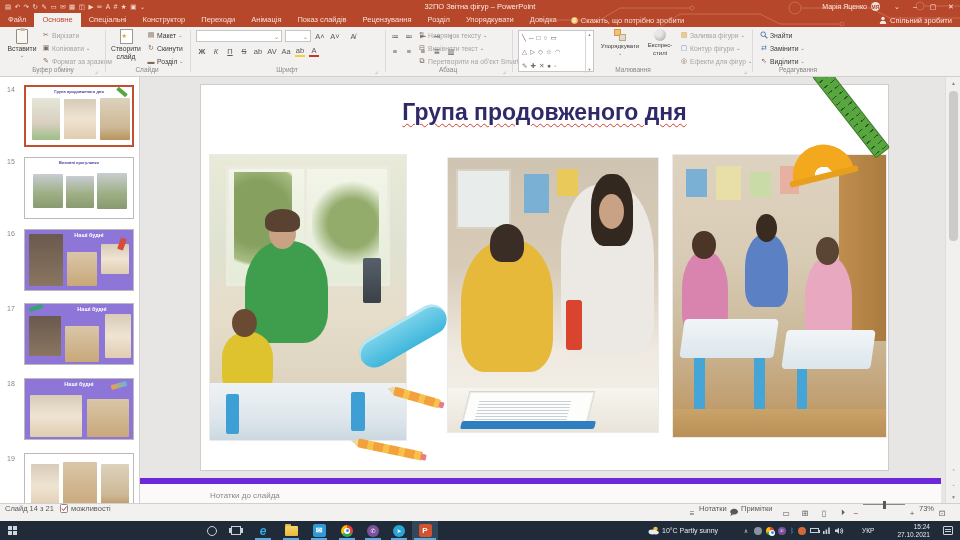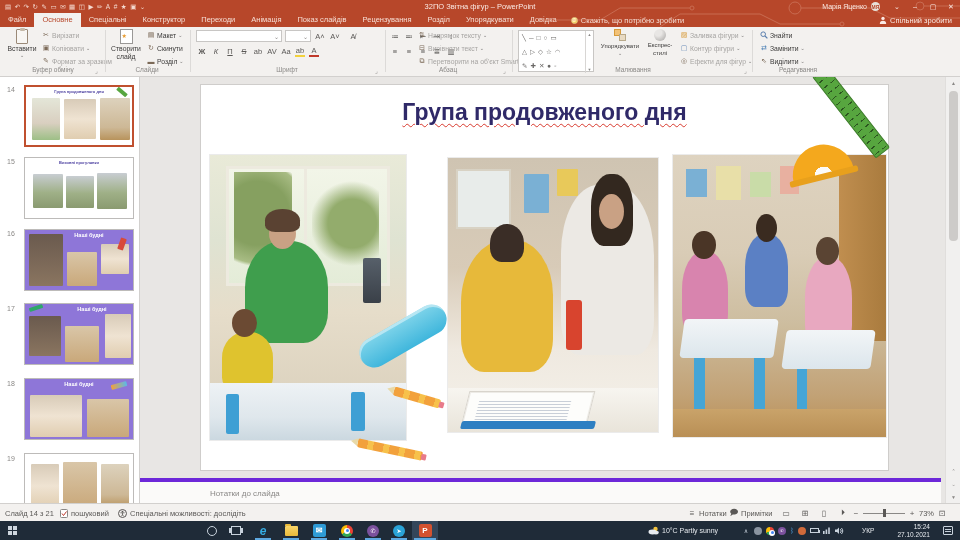--- a/index.html
+++ b/index.html
@@ -66,21 +66,21 @@
   .g-in3{background:linear-gradient(180deg,#DDD2BD,#CDB896 70%,#B8935C)}
   .g-out{background:linear-gradient(180deg,#C8CDD2,#9FB087 55%,#8A9A70)}
   .g-dark{background:linear-gradient(180deg,#6A5A4E,#8A7560)}
   .g-warm{background:linear-gradient(180deg,#D9C6A8,#C9A87A)}
 
   
   .editor{position:absolute;left:140px;top:77px;width:805px;height:426px;background:#E8E6E4;z-index:1}
   .canvas{position:absolute;left:61px;top:8px;width:687px;height:385px;background:#fff;box-shadow:0 0 0 1px #CFCDCB}
   .slide-title{position:absolute;left:0;right:0;top:14px;text-align:center;font-size:23px;font-weight:bold;color:#2F2968;text-decoration:underline wavy #D83A2E 1px;text-underline-offset:3px}
   .photo{position:absolute;overflow:hidden;box-shadow:0 0 0 1px rgba(0,0,0,.08)}
-  .notesbar{position:absolute;left:0;right:4px;top:401px;height:25px;background:#FBFAF9;border-top:4px solid #6d28d9}
+  .notesbar{position:absolute;left:0;right:4px;top:401px;height:25px;background:#FBFAF9;border-top:6px solid #6d28d9}
   .notes-text{position:absolute;left:70px;top:7px;font-size:8px;color:#8A8886}
   .vscroll{position:absolute;left:945px;top:77px;width:15px;height:426px;background:#F1F0EF;border-left:1px solid #E0DEDC;z-index:2}
   .vs-arrow{width:15px;height:12px;display:flex;align-items:center;justify-content:center;font-size:5px;color:#8A8886}
   .vs-thumb{position:absolute;left:3px;top:14px;width:9px;height:150px;background:#CDCBC9;border-radius:4px}
 
   
   .ruler{position:absolute;left:598px;top:18px;width:104px;height:18px;background:#57A63F;border:1px solid #3F7E2C;border-radius:2px;transform:rotate(52deg)}
   .ruler:before{content:"";position:absolute;left:2px;right:2px;top:1px;height:5px;background:repeating-linear-gradient(90deg,transparent 0 6px,rgba(0,0,0,.5) 6px 7px)}
   .ruler:after{content:"";position:absolute;left:2px;right:2px;bottom:1px;height:5px;background:repeating-linear-gradient(90deg,transparent 0 6px,rgba(0,0,0,.5) 6px 7px)}
   .protractor{position:absolute;left:588px;top:60px;width:62px;height:31px;border-radius:62px 62px 0 0;background:radial-gradient(circle at 50% 100%,rgba(255,255,255,.9) 0 9px,#F4A81D 9px 31px);transform:rotate(-14deg)}
@@ -88,21 +88,21 @@
   .pencil{position:absolute;height:9px;border-radius:2px;background:repeating-linear-gradient(90deg,#F2A13C 0 10px,#F7C14B 10px 16px)}
   .pencil:before{content:"";position:absolute;left:-7px;top:0;border-top:4.5px solid transparent;border-bottom:4.5px solid transparent;border-right:7px solid #E8D9A8}
   .pencil:after{content:"";position:absolute;right:-4px;top:1.5px;width:5px;height:6px;background:#E87B8A;border-radius:1px}
   .bluepen{position:absolute;left:154px;top:236px;width:96px;height:30px;border-radius:15px;background:linear-gradient(180deg,#7FD4EA,#3FB6DC);transform:rotate(-30deg);box-shadow:inset 0 3px 0 rgba(255,255,255,.45)}
 
   
   .ph-layer{position:absolute}
 
   
   .statusbar{position:absolute;left:0;top:503px;width:960px;height:18px;background:#F3F1EF;border-top:1px solid #D2D0CE;font-size:7.5px;color:#5A5856;z-index:6}
-  .st{position:absolute;top:0;height:18px;display:flex;align-items:center;gap:3px;white-space:nowrap}
+  .st{position:absolute;top:0;height:18px;display:flex;gap:3px;white-space:nowrap}
   .viewico{width:16px;height:18px;display:flex;align-items:center;justify-content:center;color:#5A5856;font-size:8px}
   .zoomtrack{width:42px;height:1px;background:#8A8886;position:relative}
   .zoomthumb{position:absolute;left:20px;top:-3.5px;width:3px;height:8px;background:#5A5856}
 
   
   .taskbar{position:absolute;left:0;top:521px;width:960px;height:19px;background:#1F2B38;z-index:7}
   .tb{position:absolute;top:0;height:19px;display:flex;align-items:center;justify-content:center}
   .startlogo{display:grid;grid-template-columns:4px 4px;grid-template-rows:4px 4px;gap:1px}
   .startlogo i{background:#CED6DE}
   .searchbox{left:24px;width:174px;background:#fff;display:flex;align-items:center;gap:4px;padding:0 5px;justify-content:flex-start}
@@ -523,29 +523,21 @@
 
   <div class="statusbar">
     <div class="st" style="left:5px">
         <span>Слайд 14 з 21</span>
       </div>
     <div class="st" style="left:60px">
       <svg width="8" height="9" viewBox="0 0 8 9">
           <rect x="0.5" y="0.5" width="7" height="8" rx="1" fill="#fff" stroke="#8A8886"></rect>
           <path d="M2 4.5 l1.5 2 L6.5 2.5" stroke="#C0392B" fill="none" stroke-width="1"></path>
         </svg>
-      <span>пошуковий</span>
-    </div>
-    <div class="st" style="left:118px">
-      <svg width="9" height="9" viewBox="0 0 9 9">
-          <circle cx="4.5" cy="4.5" r="4" fill="none" stroke="#5A5856"></circle>
-          <circle cx="4.5" cy="2.6" r="0.9" fill="#5A5856"></circle>
-          <path d="M2.4 3.8 h4.2 M4.5 4 v2 M3.4 7.2 l1.1-1.4 1.1 1.4" stroke="#5A5856" fill="none" stroke-width=".8"></path>
-        </svg>
-      <span>Спеціальні можливості: дослідіть</span>
+      <span>можливості</span>
     </div>
     <div class="st" style="left:688px">
         <span class="viewico" style="width:8px">≡</span>
         <span>Нотатки</span>
       </div>
     <div class="st" style="left:730px">
         <span class="viewico" style="width:8px">🗩</span>
         <span>Примітки</span>
       </div>
     <div class="st" style="left:778px">

